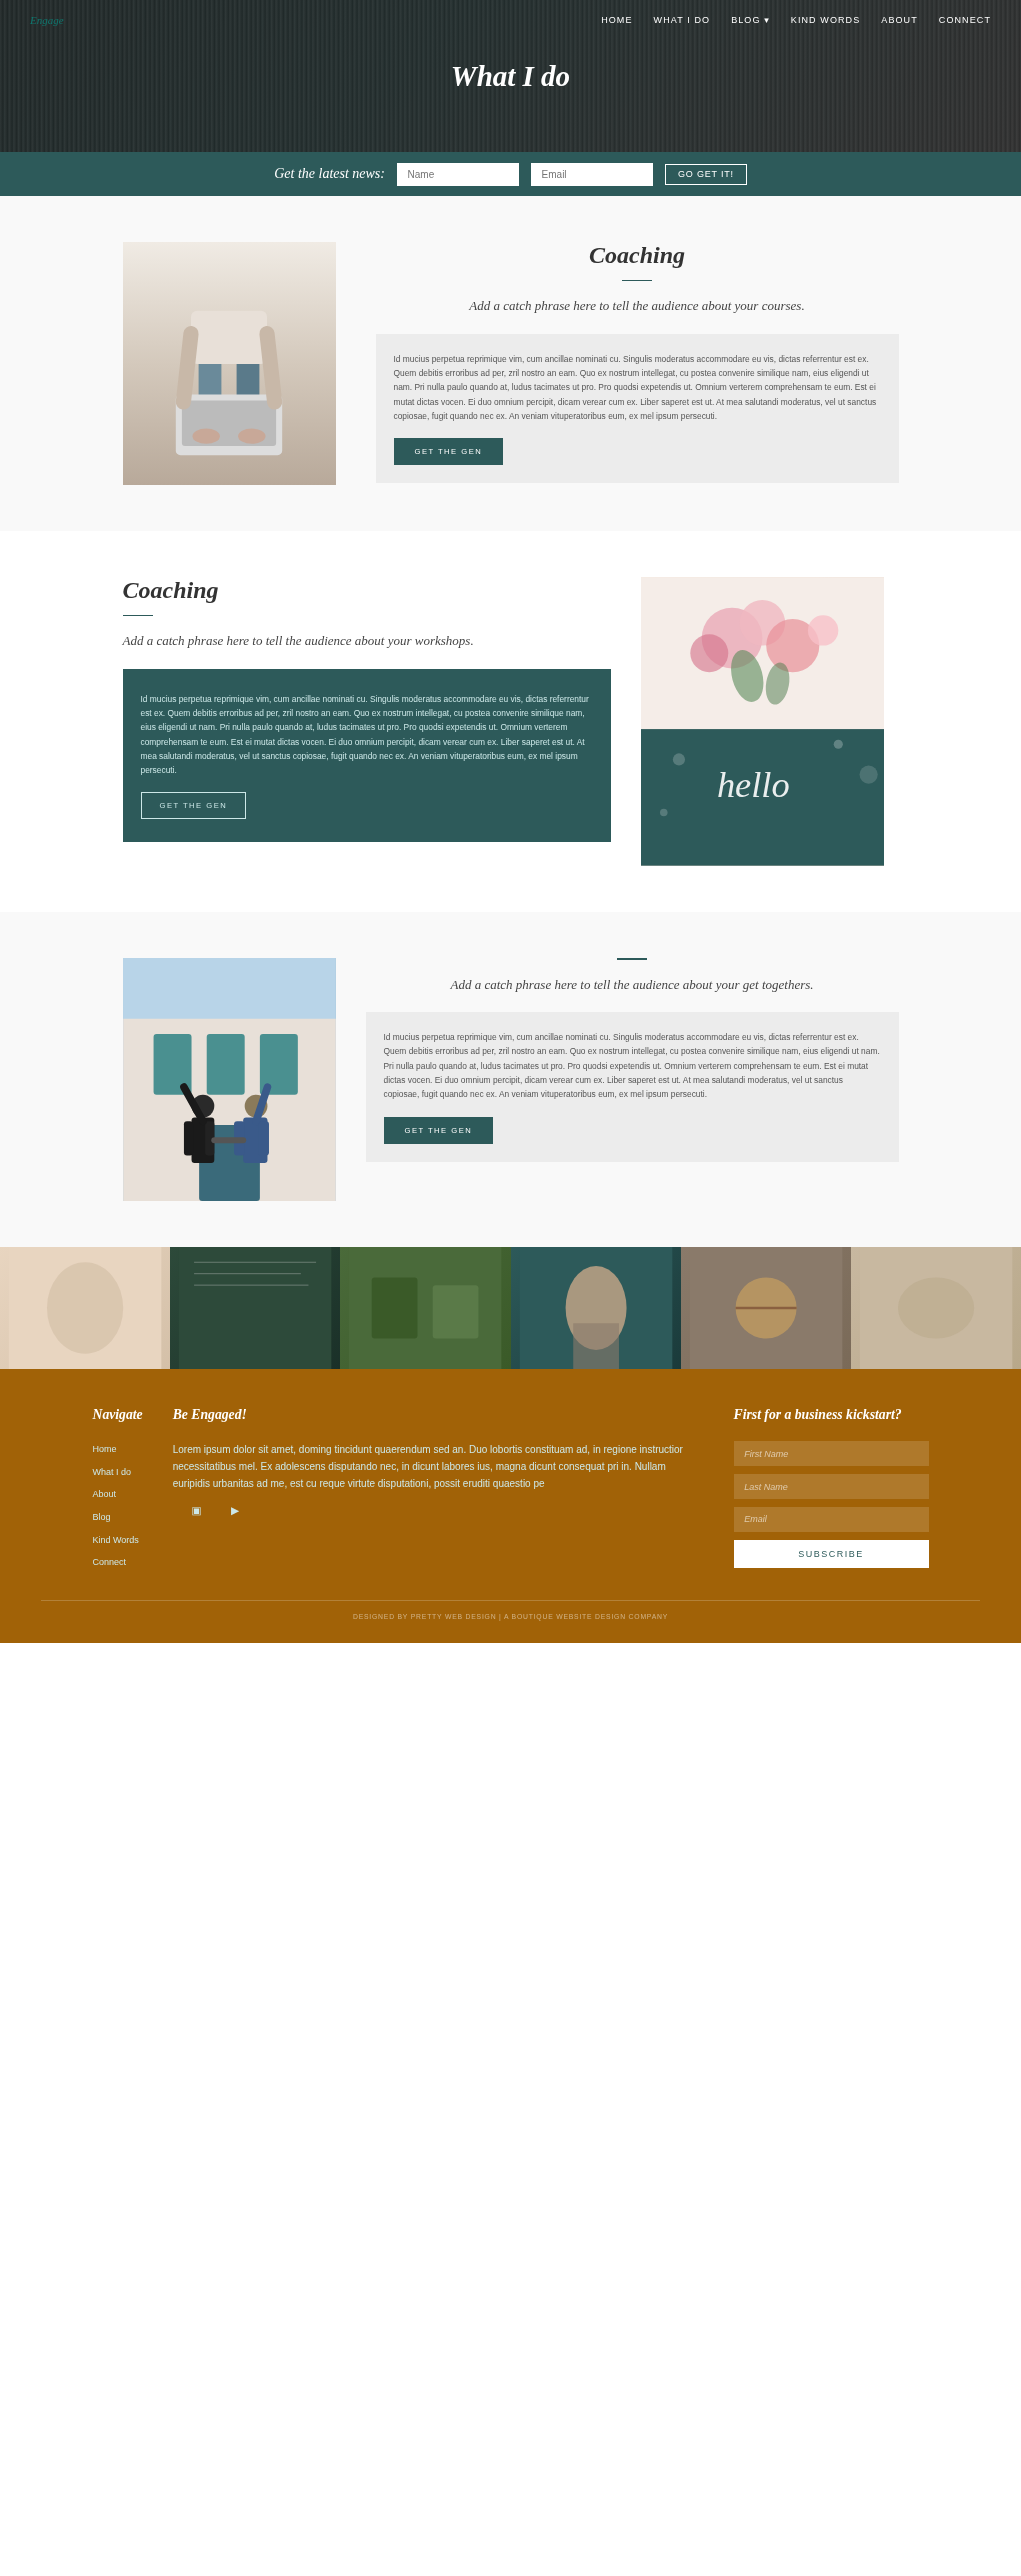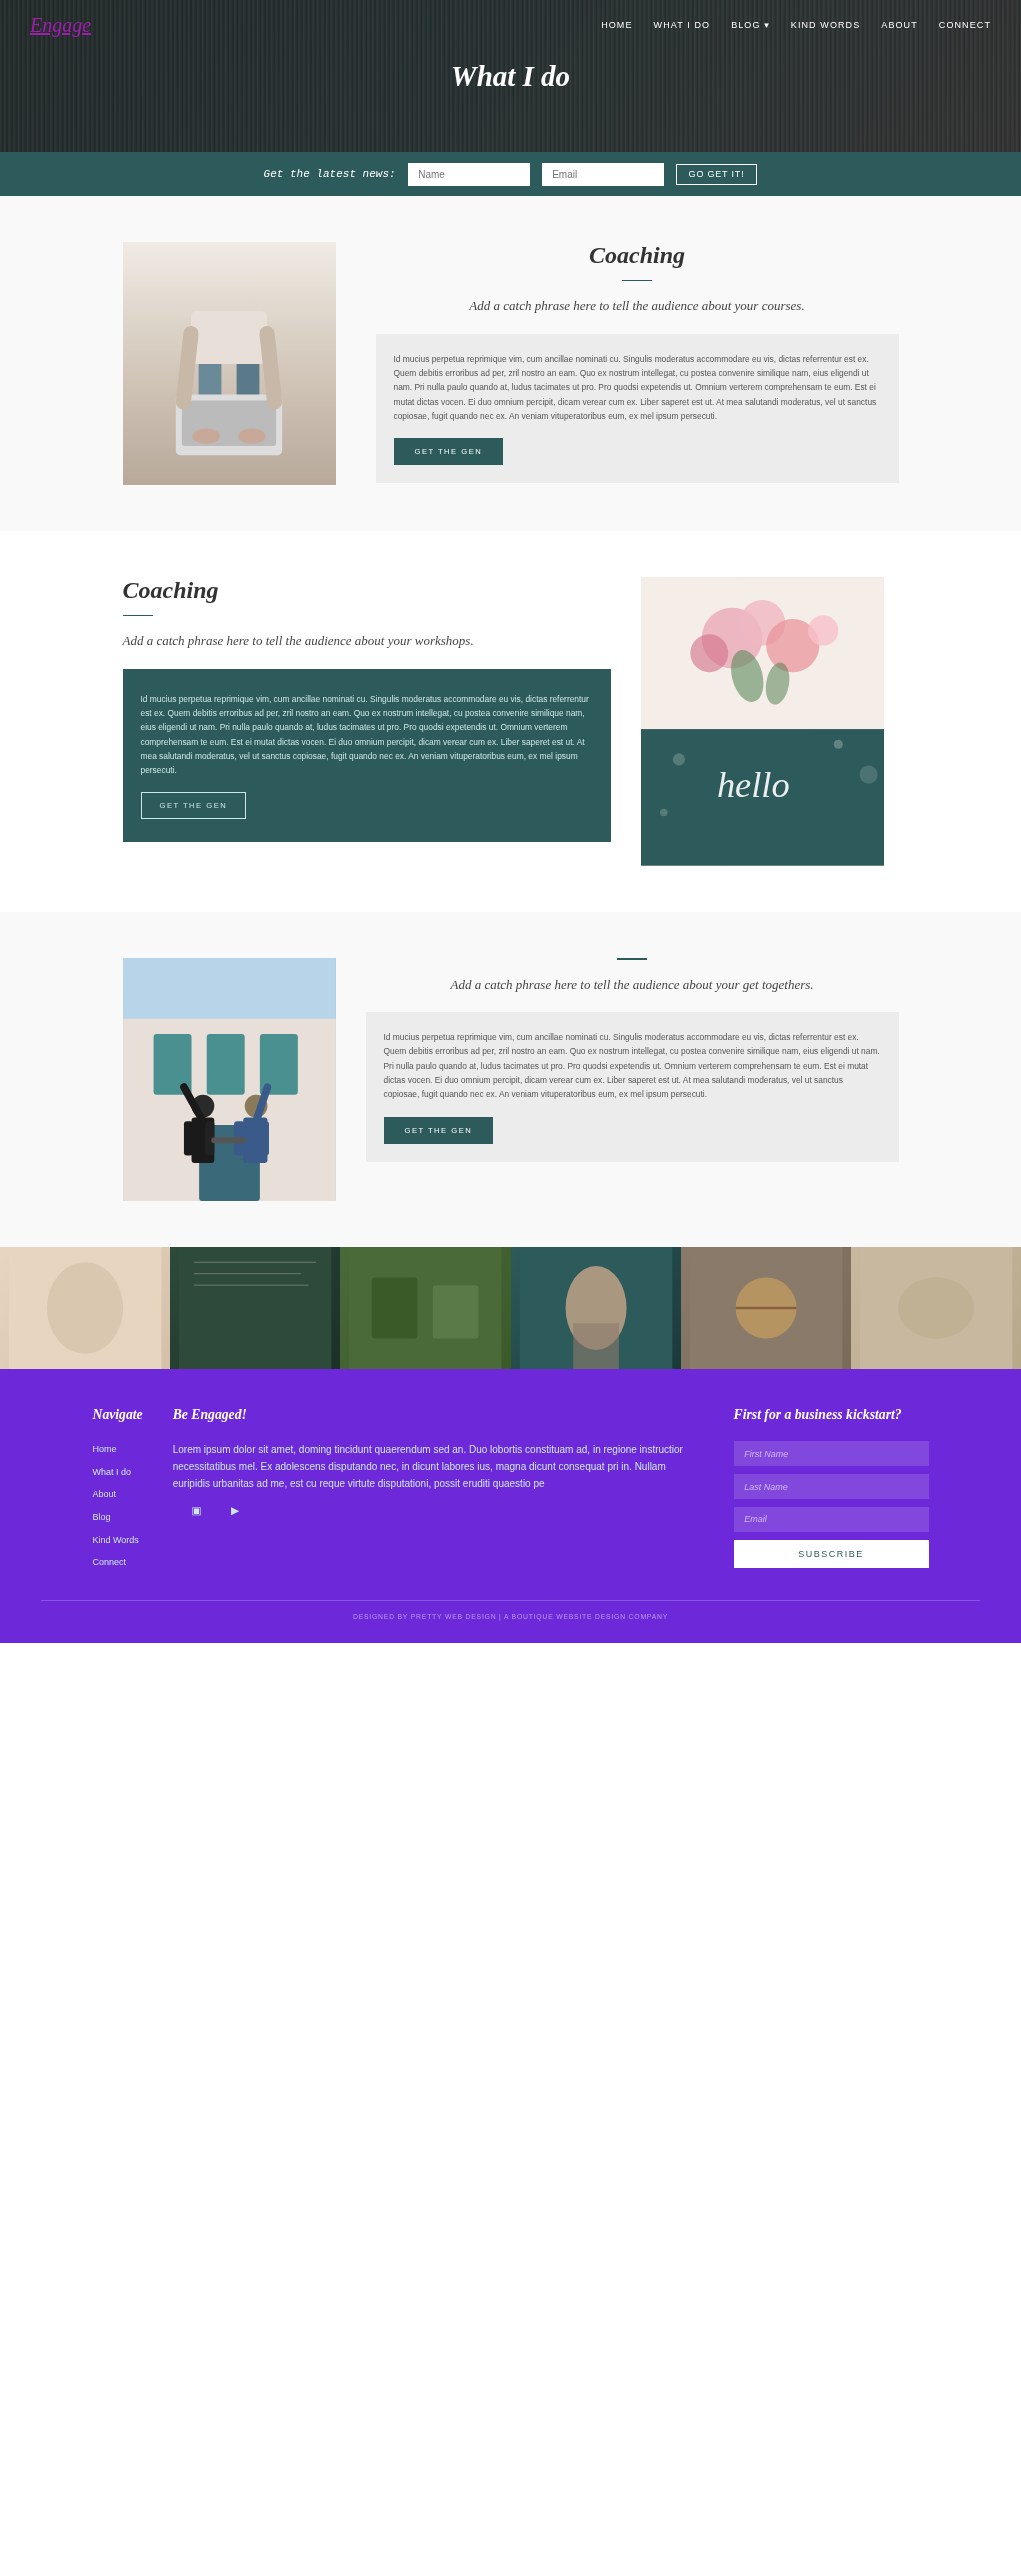--- a/index.html
+++ b/index.html
@@ -4,21 +4,21 @@
   <style>
     * { margin: 0; padding: 0; box-sizing: border-box; }
     body { font-family: Georgia, serif; color: #333; background: #fff; }
 
     
     nav {
       position: absolute; top: 0; left: 0; right: 0;
       display: flex; align-items: center; justify-content: space-between;
       padding: 13.7px 30px; z-index: 10;
     }
-    .nav-logo { color: #a21caf; font-style: italic; font-size: 20px; font-family: Georgia, serif; text-decoration: underline; }
+    .nav-logo { color: #0f766e; font-style: italic; font-size: 11px; font-family: Georgia, serif; }
     .nav-links { display: flex; gap: 21px; }
     .nav-links a {
       color: #fff; text-decoration: none; font-size: 9px;
       letter-spacing: 1.1px; text-transform: uppercase; font-family: Arial, sans-serif;
     }
     .nav-links .blog-link::after { content: ' ▾'; }
 
     
     .hero {
       position: relative; height: 152px;
@@ -32,21 +32,21 @@
                   repeating-linear-gradient(90deg, #555 0px, #444 1.5px, #333 3px, #555 4.6px);
       opacity: 0.7;
     }
     .hero-title { position: relative; color: #fff; font-style: italic; font-size: 29px; font-family: Georgia, serif; }
 
     
     .news-bar {
       background: #2d5a5a; display: flex; align-items: center;
       justify-content: center; gap: 12px; padding: 10.6px 30px;
     }
-    .news-bar label { color: #fff; font-style: italic; font-size: 11px; font-family: Liberation Mono, monospace; text-align: right; }
+    .news-bar label { color: #fff; font-style: italic; font-size: 14px; font-family: Liberation Serif, serif; text-align: right; }
     .news-bar input {
       border: none; padding: 6px 10.6px; font-size: 10px; width: 122px;
       background: #fff; color: #999; font-family: Arial, sans-serif;
     }
     .news-bar button {
       background: none; border: 1.5px solid #fff; color: #fff;
       padding: 4.6px 12px; font-size: 9px; letter-spacing: 0.8px;
       font-family: Arial, sans-serif; cursor: pointer; text-transform: uppercase;
     }
 
@@ -118,21 +118,21 @@
       flex: 1; height: 122px;
     }
     .strip1 { background: linear-gradient(135deg, #e8d5c0, #d4c0a8); }
     .strip2 { background: linear-gradient(135deg, #2d4a3a, #1a3028); }
     .strip3 { background: linear-gradient(135deg, #4a6a3a, #3a5a28); }
     .strip4 { background: linear-gradient(135deg, #2d5a5a, #1a3a3a); }
     .strip5 { background: linear-gradient(135deg, #8a7a6a, #7a6a58); }
     .strip6 { background: linear-gradient(135deg, #c8b8a0, #b8a88a); }
 
     
-    .footer { background: #6d28d9; color: #fff; padding: 38px 41px 23px; }
+    .footer { background: #a16207; color: #fff; padding: 38px 41px 23px; }
     .footer-inner { max-width: 836px; margin: 0 auto; display: flex; gap: 30px; justify-content: space-between; }
     .footer-col h3 { font-style: italic; font-size: 13.7px; font-family: Georgia, serif; margin-bottom: 18px; }
     .footer-col ul { list-style: none; }
     .footer-col ul li { margin-bottom: 7.6px; }
     .footer-col ul li a { color: #cde8e8; text-decoration: none; font-size: 9px; font-family: Arial, sans-serif; }
     .footer-col p { font-size: 10px; line-height: 1.7; color: #cde8e8; font-family: Arial, sans-serif; }
     .footer-social { display: flex; gap: 10.6px; margin-top: 12px; }
     .footer-social span { color: #cde8e8; font-size: 10.6px; cursor: pointer; }
     .footer-form input {
       width: 100%; border: none; padding: 7.6px 10.6px; font-size: 9px;

